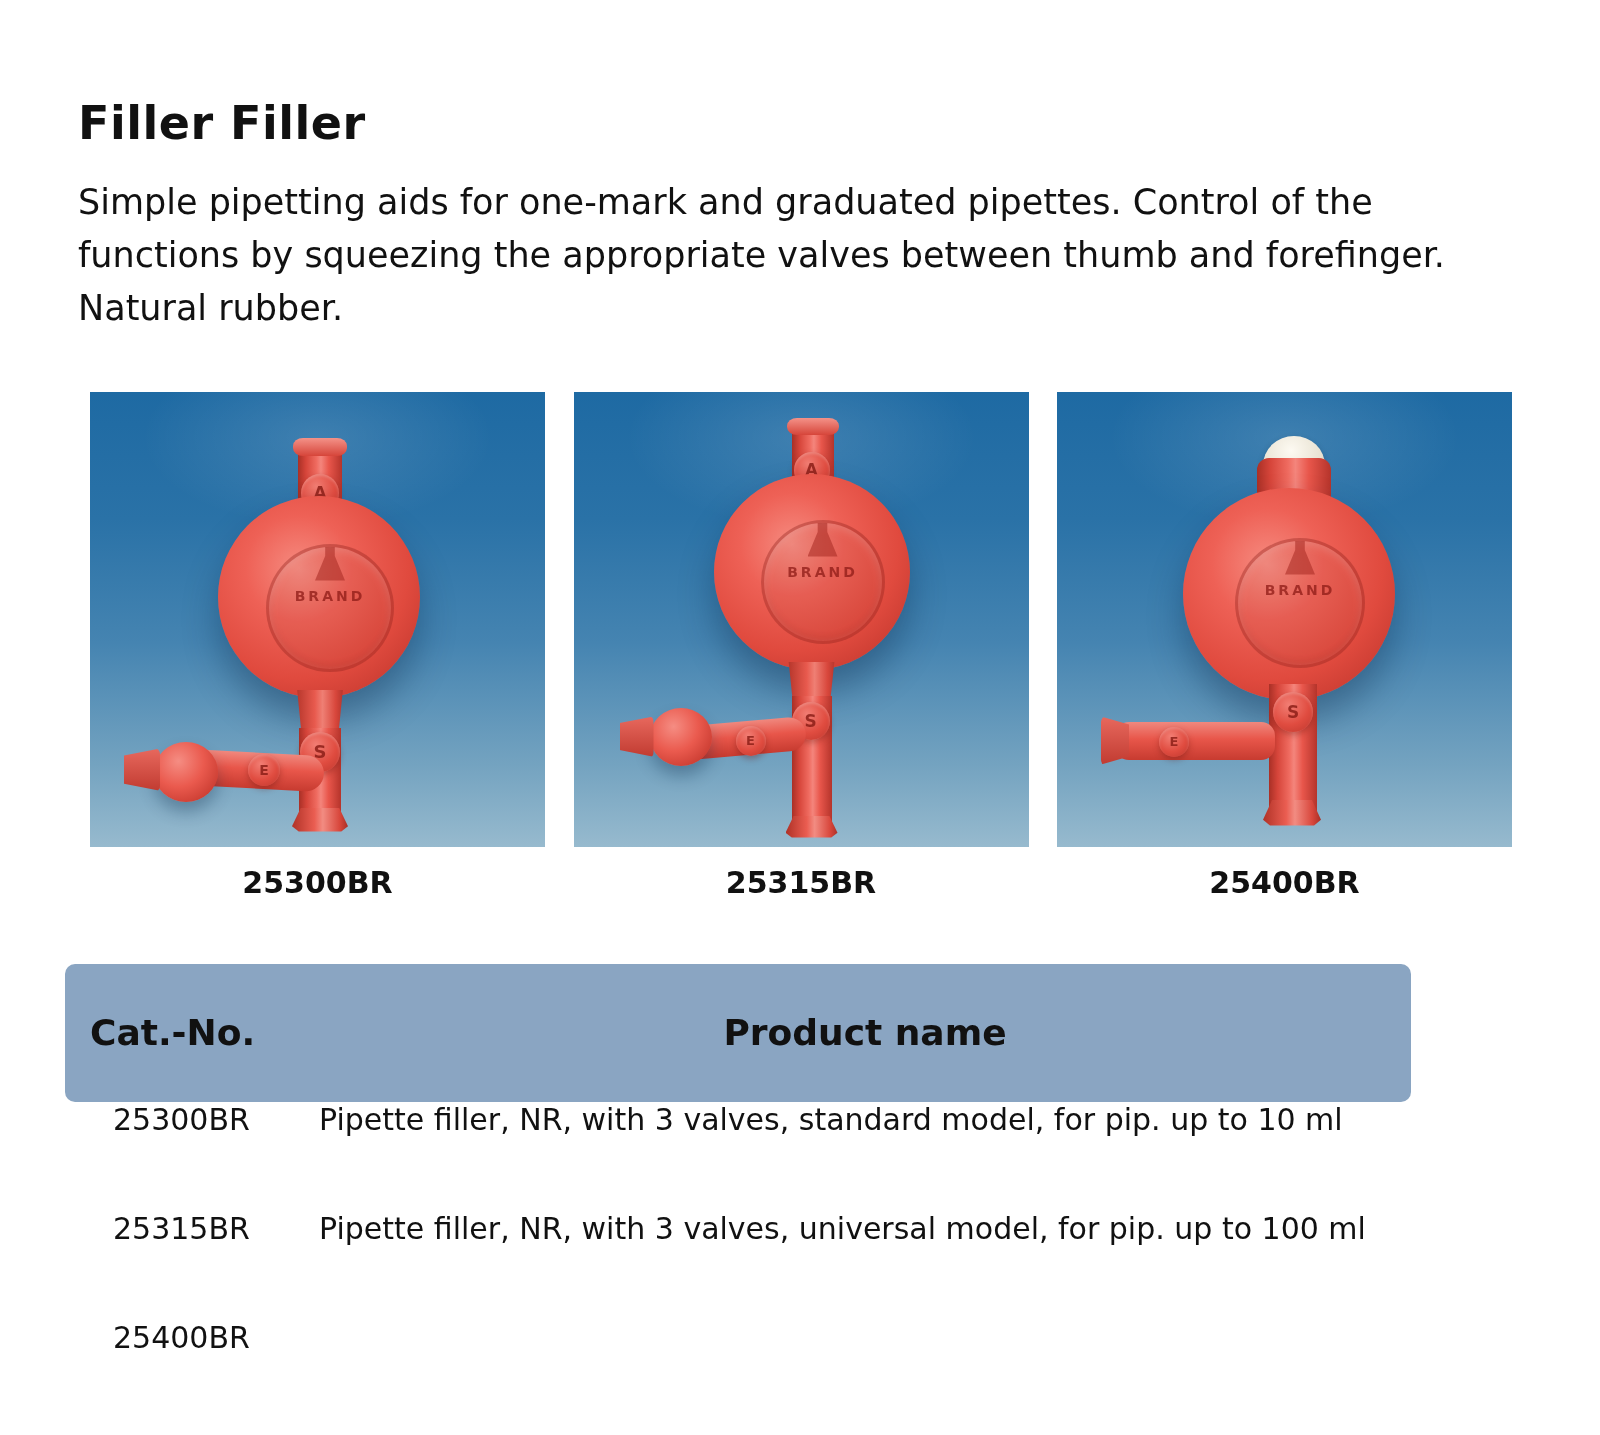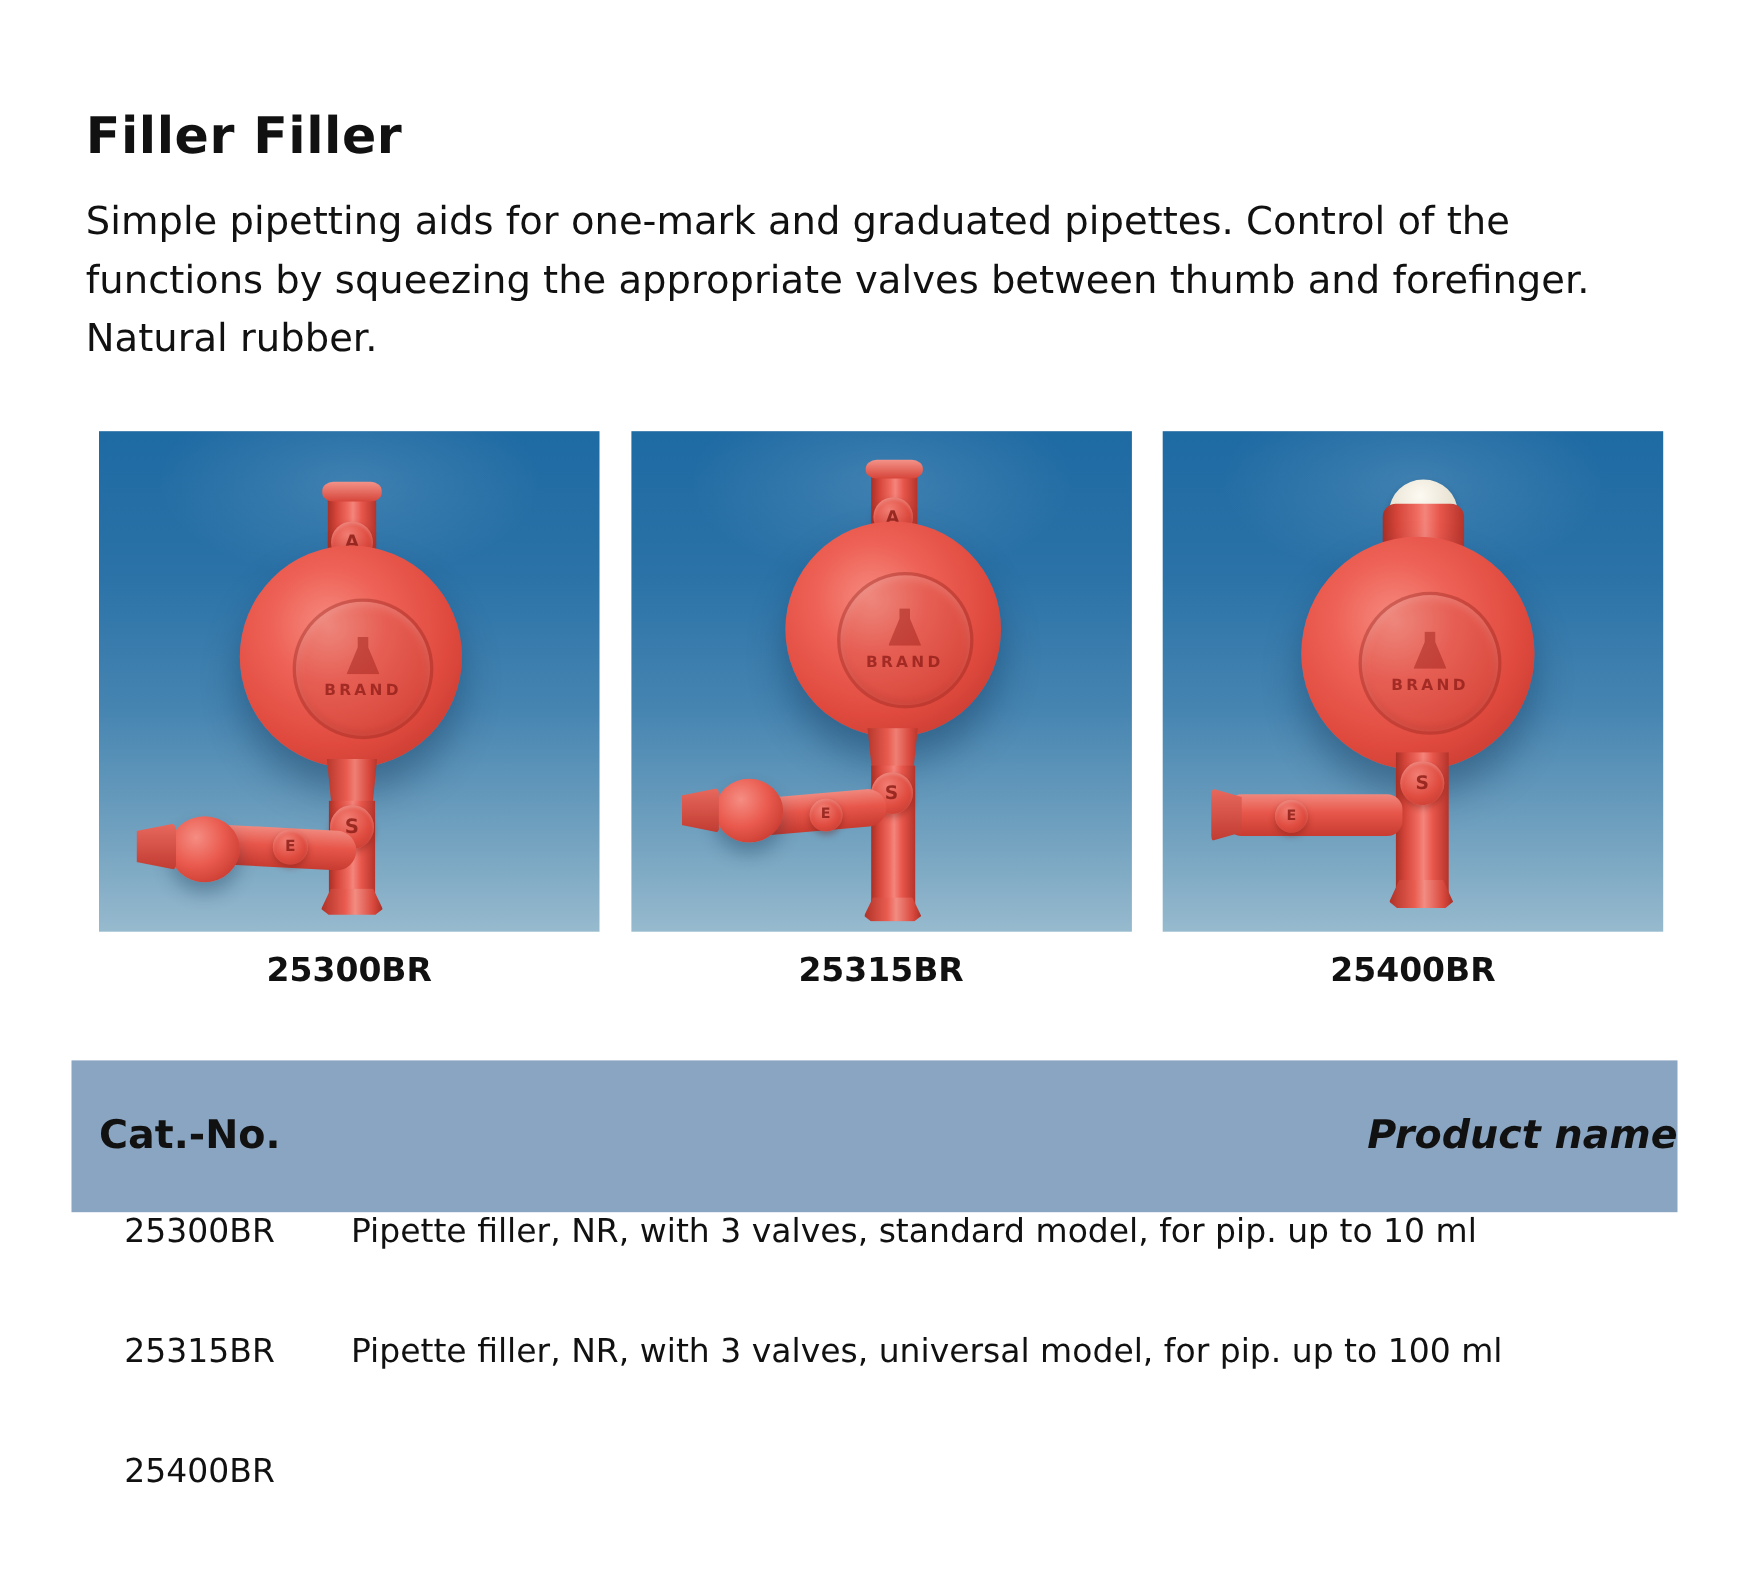--- a/index.html
+++ b/index.html
@@ -16,21 +16,21 @@
   .photo{
     position:relative;width:455px;height:455px;overflow:hidden;
     background:linear-gradient(180deg,#1e6aa3 0%,#2a72a7 28%,#4584b1 55%,#74a3c0 82%,#97bace 100%);
   }
   .photo::before{content:"";position:absolute;inset:0;
     background:radial-gradient(ellipse 55% 28% at 50% 10%,rgba(255,255,255,.13),rgba(255,255,255,0) 70%);}
 
   .ball{position:absolute;border-radius:50%;
     background:radial-gradient(circle at 40% 36%,#f68b80 0%,#ee6156 30%,#e04a3e 62%,#c63a30 85%,#aa3028 100%);
     box-shadow:0 22px 34px rgba(5,35,65,.35);}
-  .logo{position:absolute;border-radius:50%;display:flex;flex-direction:column;align-items:center;justify-content:center;gap:7px;
+  .logo{position:absolute;border-radius:50%;display:flex;flex-direction:column;align-items:center;justify-content:flex-start;gap:7px;
     border:3px solid rgba(150,35,28,.35);background:rgba(0,0,0,.03);
     box-shadow:inset 0 3px 8px rgba(255,255,255,.18), inset 0 -4px 8px rgba(120,25,20,.15);}
   .flask{width:30px;height:34px;background:rgba(165,40,32,.55);
     clip-path:polygon(34% 0,66% 0,66% 28%,100% 100%,0 100%,34% 28%);}
   .brand-txt{font-size:14px;font-weight:bold;letter-spacing:3px;color:rgba(145,30,24,.78);}
 
   .tube{position:absolute;
     background:linear-gradient(90deg,#a93026 0%,#d6453a 18%,#ef6b60 42%,#f4857c 52%,#e8564b 70%,#b5342b 100%);}
   .top-tube{border-radius:10px 10px 0 0;}
   .cap{position:absolute;border-radius:10px/8px;background:linear-gradient(180deg,#f49288,#d6453a);}
@@ -94,24 +94,24 @@
   .m3 .side-tube{left:58px;top:330px;width:160px;height:38px;border-radius:14px;}
   .m3 .nipple{left:44px;top:324px;width:28px;height:50px;}
   .m3 .valve.ve{left:102px;top:335px;width:30px;height:30px;font-size:13px;}
   .m3 .flare{left:206px;top:408px;width:58px;height:26px;}
 
   
   .captions{display:flex;justify-content:space-between;margin:18px 88px 0 90px;}
   .caption{width:455px;text-align:center;font-size:30px;font-weight:bold;}
 
   
-  .thead{margin:64px 0 0 65px;width:1460px;height:138px;background:#8aa5c2;
-    display:flex;align-items:center;font-size:36px;font-weight:bold;}
+  .thead{margin:64px 0 0 65px;width:1346px;height:138px;background:#8aa5c2;
+    display:flex;align-items:center;font-size:36px;font-weight:bold;border-radius:10px;}
   .thead .h-cat{margin-left:25px;width:229px;}
-  .thead .h-name{flex:1;text-align:right;font-style:italic;}
+  .thead .h-name{flex:1;text-align:center;}
   .trow{display:flex;margin-left:113px;font-size:30px;}
   .trow:first-of-type{margin-top:54px;}
   .trow + .trow{margin-top:74px;}
   .trow .c-code{width:206px;}
 </style>
 </head>
 <body>
 
 <h1 class="page-title">Filler Filler</h1>
 <p class="page-desc">Simple pipetting aids for one-mark and graduated pipettes. Control of the functions by squeezing the appropriate valves between thumb and forefinger. Natural rubber.</p>

